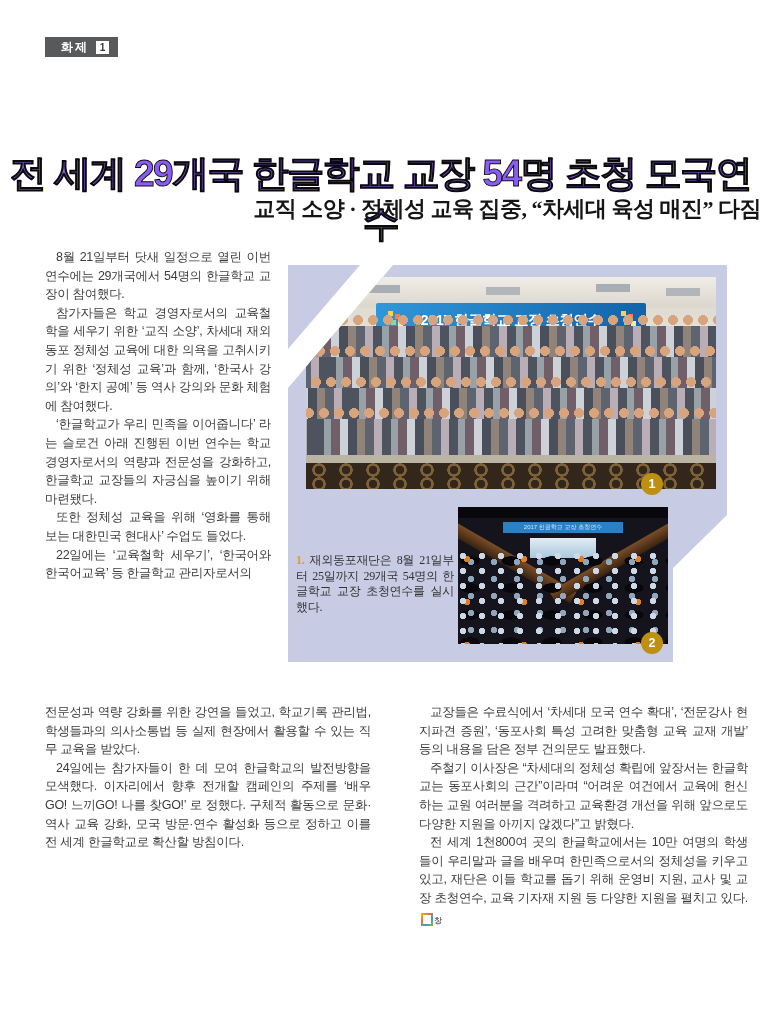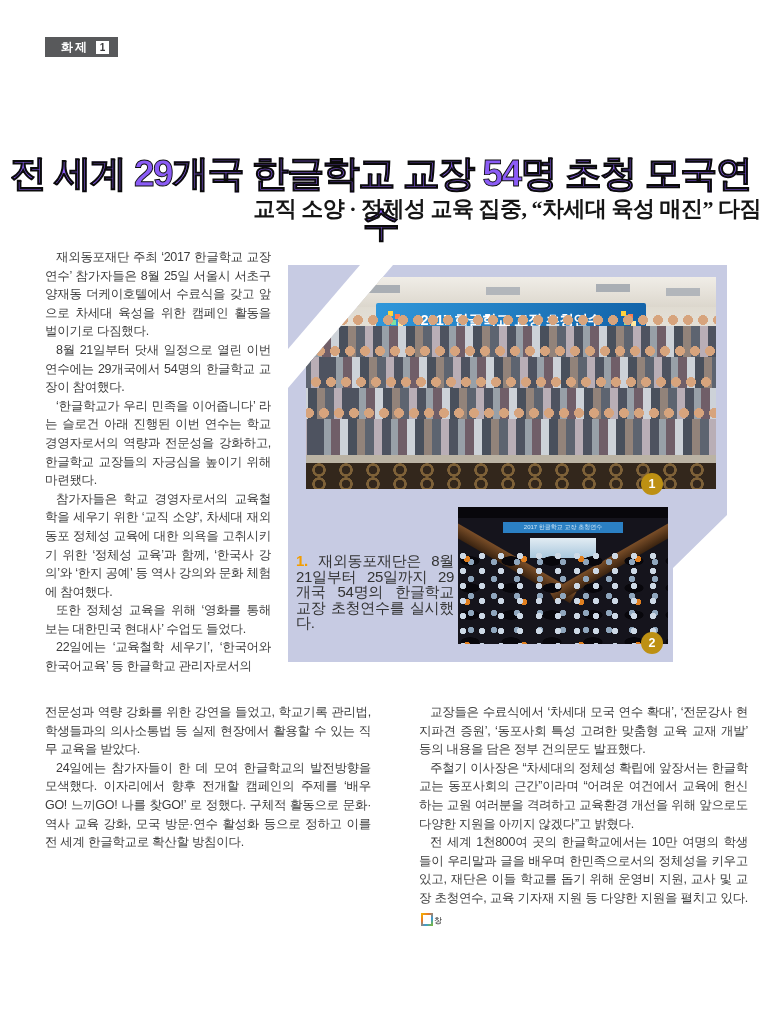--- a/index.html
+++ b/index.html
@@ -136,22 +136,23 @@
     position: absolute; width: 22px; height: 22px; border-radius: 50%;
     background: #bd9013; color: #fff; font-size: 12.5px; font-weight: 700;
     display: flex; align-items: center; justify-content: center;
   }
   #badge1 { left: 353px; top: 208px; }
   #badge2 { left: 353px; top: 367px; }
 
   
   .caption {
     position: absolute; left: 8px; top: 288px; width: 158px;
-    font-size: 15px; line-height: 15.5px; color: #333; text-align: justify;
+    font-size: 12px; line-height: 15.5px; color: #333; text-align: justify;
     letter-spacing: -0.3px;
+    font-family: Liberation Serif, serif;
   }
   .caption p { margin: 0; }
   .caption .num { color: #f29d00; font-weight: 700; }
 
   
   .endmark {
     display: inline-block; width: 12px; height: 13px; line-height: 11px;
     font-size: 8px; text-align: center; color: #222; background: #fff;
     border: 2px solid #f0a500;
     border-image: linear-gradient(135deg, #f5b000, #e8762a, #3a9ad4, #7cb93e) 1;
@@ -206,24 +207,23 @@
       <div class="p2-banner">2017 한글학교 교장 초청연수</div>
       <div class="p2-screen"></div>
       <div class="p2-rail-l"></div>
       <div class="p2-rail-r"></div>
       <div class="p2-crowd"></div>
     </div>
     <div class="badge" id="badge2">2</div>
   </div>
 
   <div class="body-col" id="colA">
-    <p class="indent">재외동포재단 주최 ‘2017 한글학교 교장 연수’ 참가자들은 8월 25일 서울시 서초구 양재동 더케이호텔에서 수료식을 갖고 앞으로 차세대 육성을 위한 캠페인 활동을 벌이기로 다짐했다.</p>
     <p class="indent">8월 21일부터 닷새 일정으로 열린 이번 연수에는 29개국에서 54명의 한글학교 교장이 참여했다.</p>
+    <p class="indent">참가자들은 학교 경영자로서의 교육철학을 세우기 위한 ‘교직 소양’, 차세대 재외동포 정체성 교육에 대한 의욕을 고취시키기 위한 ‘정체성 교육’과 함께, ‘한국사 강의’와 ‘한지 공예’ 등 역사 강의와 문화 체험에 참여했다.</p>
     <p class="indent">‘한글학교가 우리 민족을 이어줍니다’ 라는 슬로건 아래 진행된 이번 연수는 학교 경영자로서의 역량과 전문성을 강화하고, 한글학교 교장들의 자긍심을 높이기 위해 마련됐다.</p>
-    <p class="indent">참가자들은 학교 경영자로서의 교육철학을 세우기 위한 ‘교직 소양’, 차세대 재외동포 정체성 교육에 대한 의욕을 고취시키기 위한 ‘정체성 교육’과 함께, ‘한국사 강의’와 ‘한지 공예’ 등 역사 강의와 문화 체험에 참여했다.</p>
     <p class="indent">또한 정체성 교육을 위해 ‘영화를 통해 보는 대한민국 현대사’ 수업도 들었다.</p>
     <p class="indent">22일에는 ‘교육철학 세우기’, ‘한국어와 한국어교육’ 등 한글학교 관리자로서의</p>
   </div>
 
   <div class="body-col" id="colB">
     <p>전문성과 역량 강화를 위한 강연을 들었고, 학교기록 관리법, 학생들과의 의사소통법 등 실제 현장에서 활용할 수 있는 직무 교육을 받았다.</p>
     <p class="indent">24일에는 참가자들이 한 데 모여 한글학교의 발전방향을 모색했다. 이자리에서 향후 전개할 캠페인의 주제를 ‘배우GO! 느끼GO! 나를 찾GO!’ 로 정했다. 구체적 활동으로 문화·역사 교육 강화, 모국 방문·연수 활성화 등으로 정하고 이를 전 세계 한글학교로 확산할 방침이다.</p>
   </div>
 
   <div class="body-col" id="colC">

